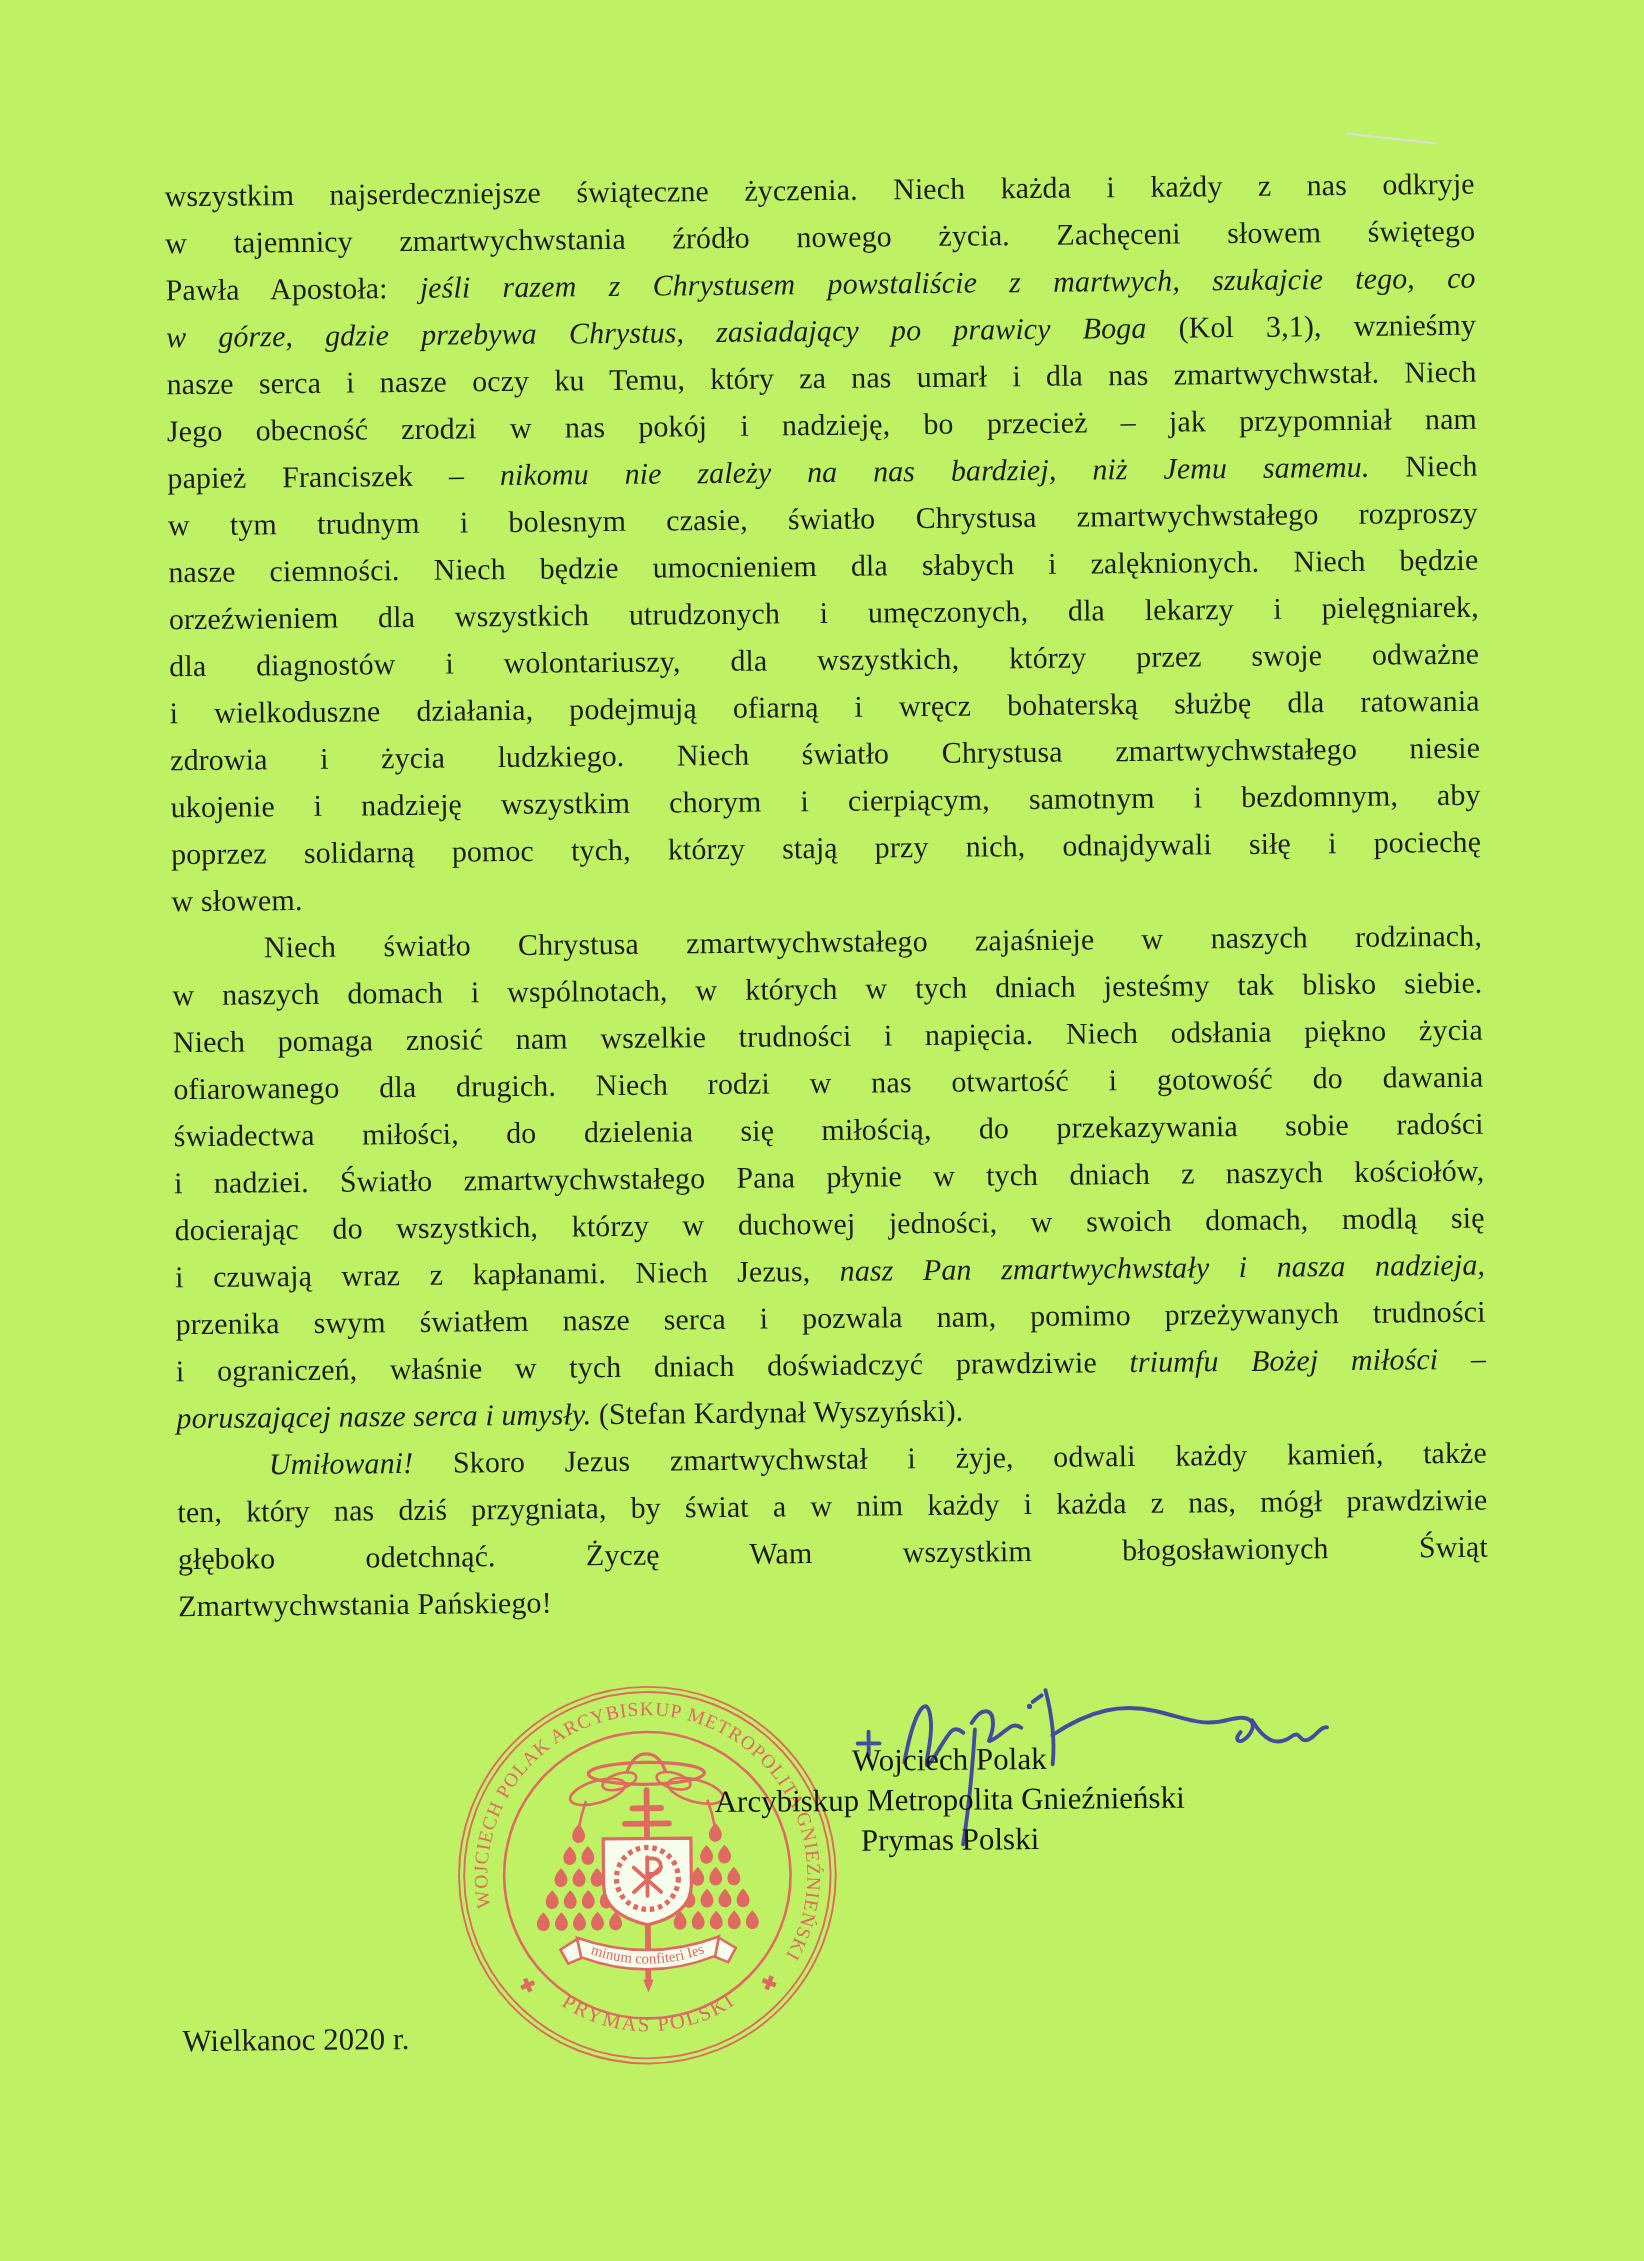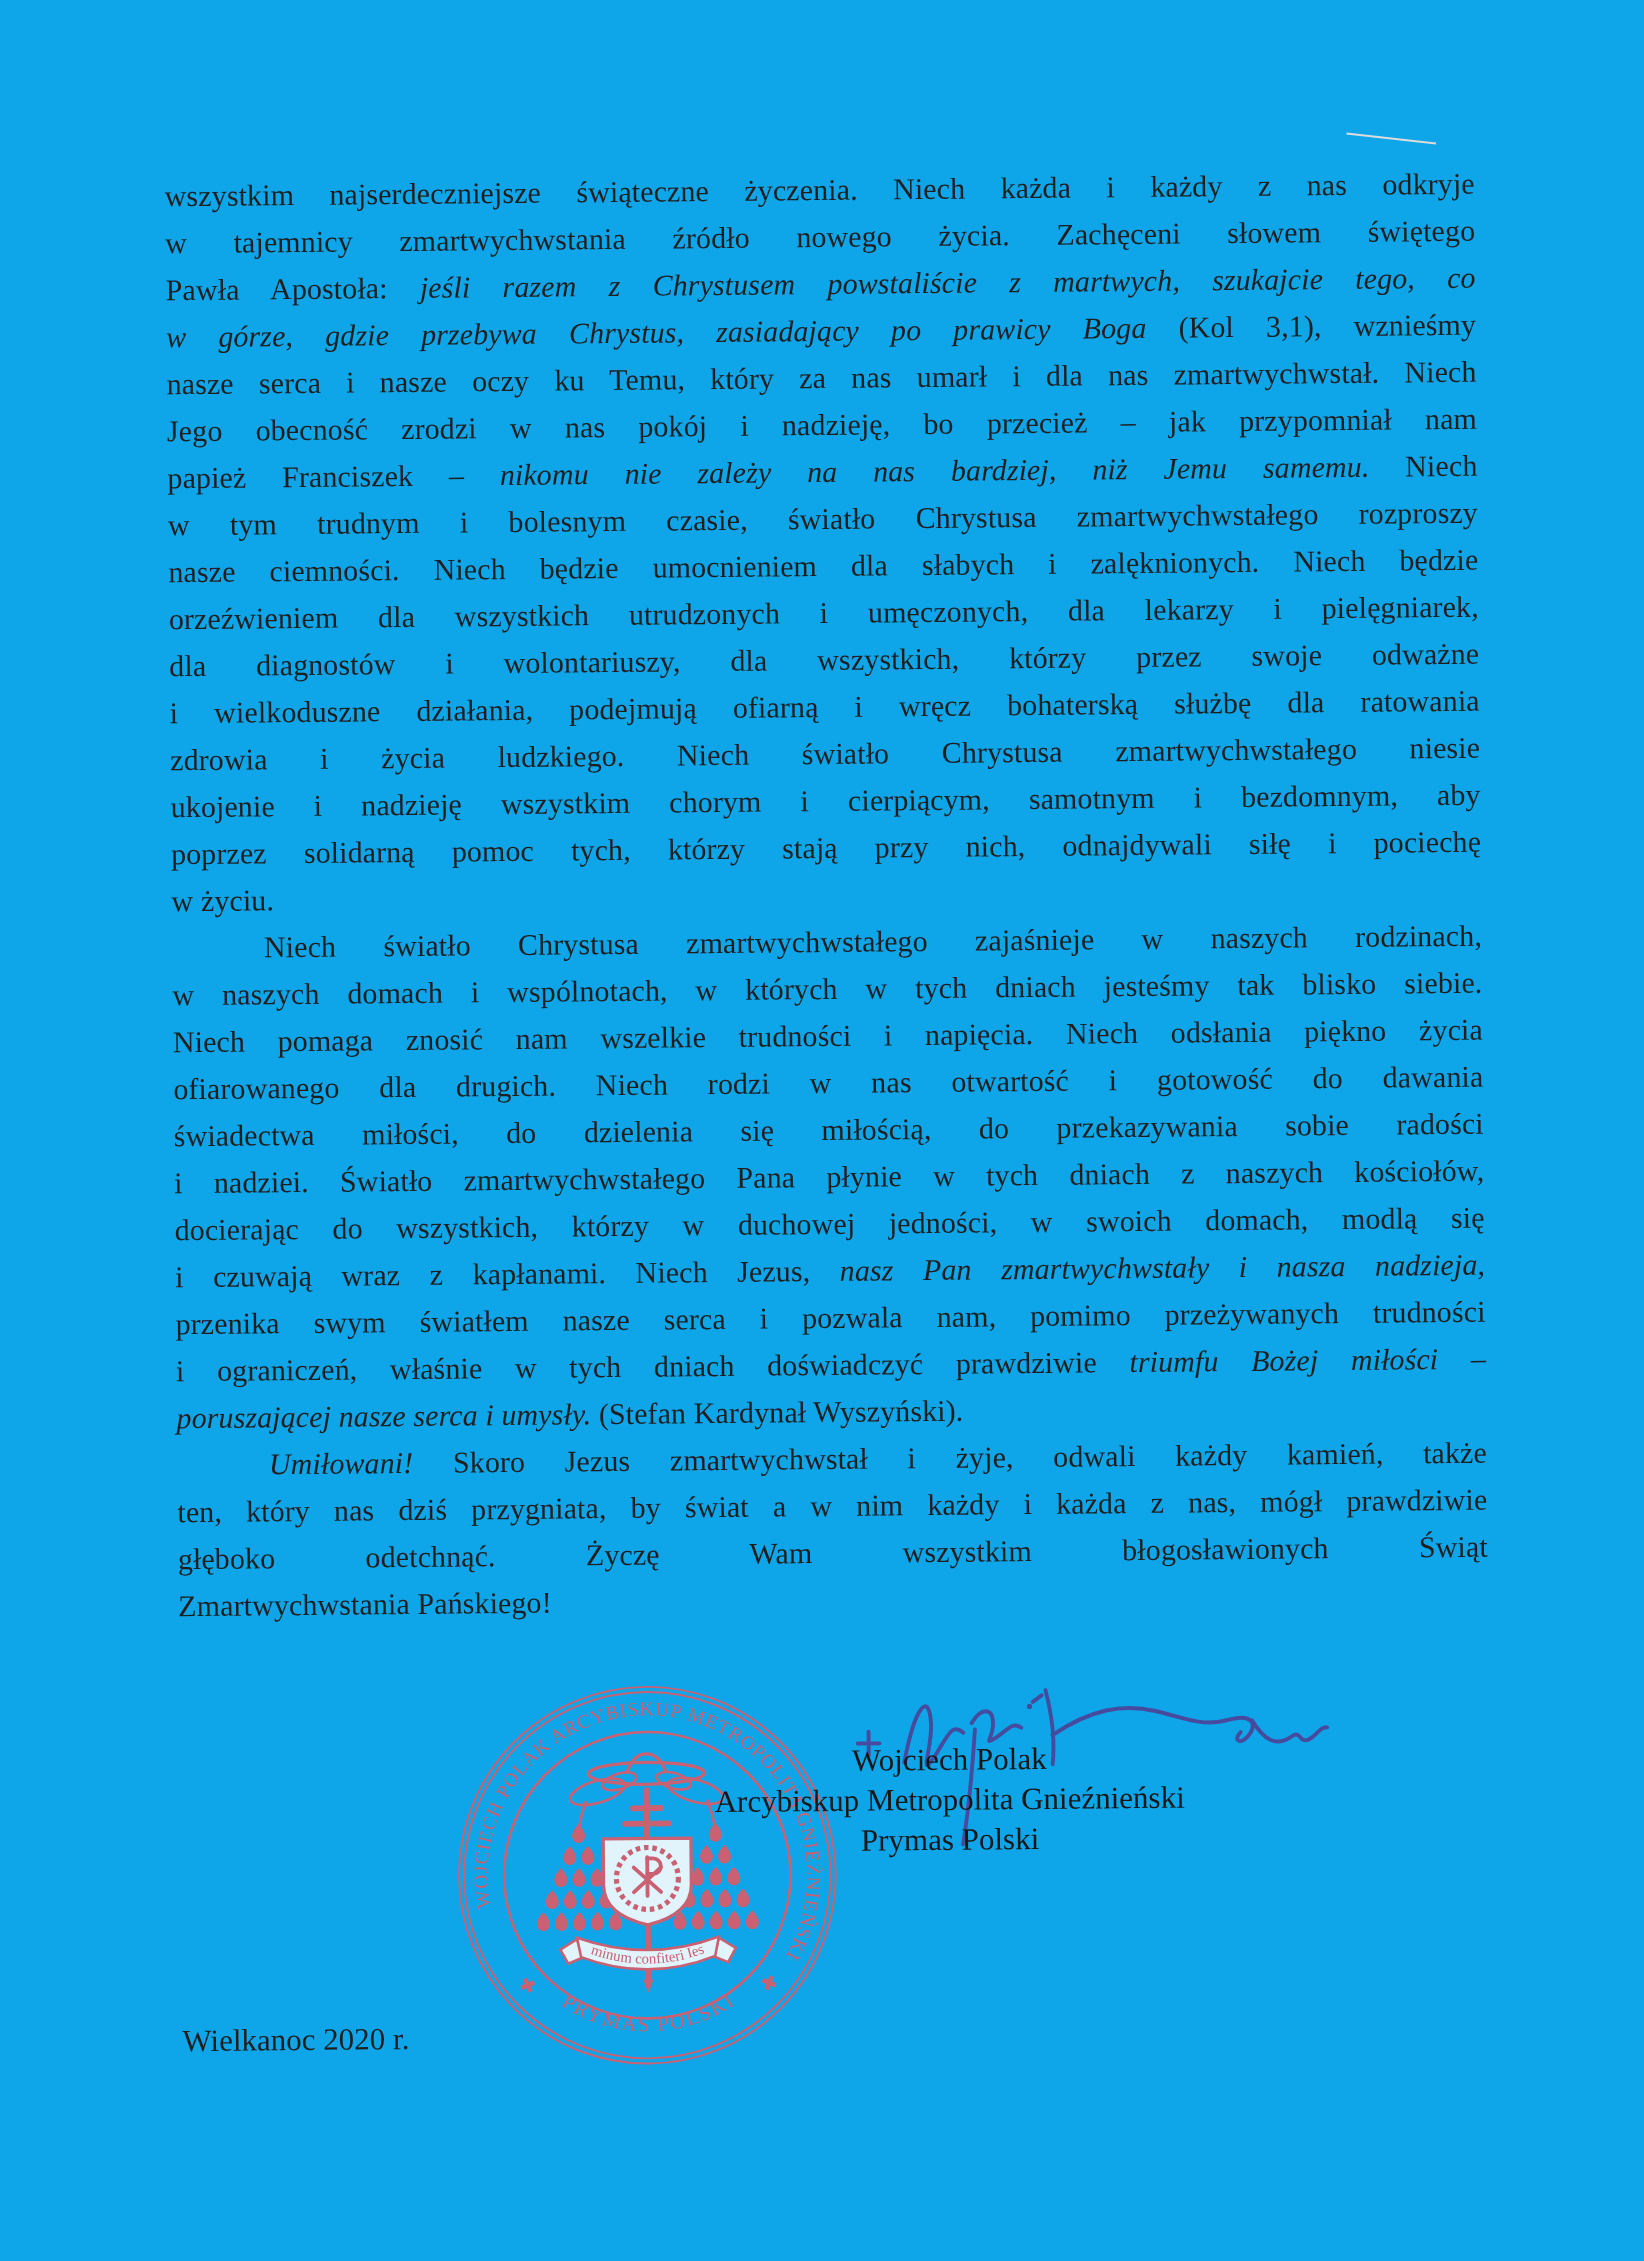--- a/index.html
+++ b/index.html
@@ -5,21 +5,21 @@
   html, body {
     margin: 0; padding: 0;
     width: 1644px; height: 2261px;
     background: #ffffff;
     overflow: hidden;
     font-family: "Liberation Serif", serif;
   }
   .page {
     position: absolute; left: 0; top: 0;
     width: 1644px; height: 2261px;
-    background: #0ea5e9;
+    background: #bef264;
   }
   .content {
     position: absolute; left: 0; top: 0;
     width: 1644px; height: 2261px;
     transform: rotate(-0.55deg);
     transform-origin: 50% 42%;
   }
   .letter {
     position: absolute; left: 172px; top: 166px;
     width: 1310px;
@@ -73,21 +73,21 @@
         <div class="line"><span class="seg">Jego obecność zrodzi w nas pokój i nadzieję, bo przecież – jak przypomniał nam</span></div>
         <div class="line"><span class="seg">papież Franciszek – </span><span class="seg it">nikomu nie zależy na nas bardziej, niż Jemu samemu.</span><span class="seg"> Niech</span></div>
         <div class="line"><span class="seg">w tym trudnym i bolesnym czasie, światło Chrystusa zmartwychwstałego rozproszy</span></div>
         <div class="line"><span class="seg">nasze ciemności. Niech będzie umocnieniem dla słabych i zalęknionych. Niech będzie</span></div>
         <div class="line"><span class="seg">orzeźwieniem dla wszystkich utrudzonych i umęczonych, dla lekarzy i pielęgniarek,</span></div>
         <div class="line"><span class="seg">dla diagnostów i wolontariuszy, dla wszystkich, którzy przez swoje odważne</span></div>
         <div class="line"><span class="seg">i wielkoduszne działania, podejmują ofiarną i wręcz bohaterską służbę dla ratowania</span></div>
         <div class="line"><span class="seg">zdrowia i życia ludzkiego. Niech światło Chrystusa zmartwychwstałego niesie</span></div>
         <div class="line"><span class="seg">ukojenie i nadzieję wszystkim chorym i cierpiącym, samotnym i bezdomnym, aby</span></div>
         <div class="line"><span class="seg">poprzez solidarną pomoc tych, którzy stają przy nich, odnajdywali siłę i pociechę</span></div>
-        <div class="line last"><span class="seg">w życiu.</span></div>
+        <div class="line last"><span class="seg">w słowem.</span></div>
         <div class="line indent"><span class="seg">Niech światło Chrystusa zmartwychwstałego zajaśnieje w naszych rodzinach,</span></div>
         <div class="line"><span class="seg">w naszych domach i wspólnotach, w których w tych dniach jesteśmy tak blisko siebie.</span></div>
         <div class="line"><span class="seg">Niech pomaga znosić nam wszelkie trudności i napięcia. Niech odsłania piękno życia</span></div>
         <div class="line"><span class="seg">ofiarowanego dla drugich. Niech rodzi w nas otwartość i gotowość do dawania</span></div>
         <div class="line"><span class="seg">świadectwa miłości, do dzielenia się miłością, do przekazywania sobie radości</span></div>
         <div class="line"><span class="seg">i nadziei. Światło zmartwychwstałego Pana płynie w tych dniach z naszych kościołów,</span></div>
         <div class="line"><span class="seg">docierając do wszystkich, którzy w duchowej jedności, w swoich domach, modlą się</span></div>
         <div class="line"><span class="seg">i czuwają wraz z kapłanami. Niech Jezus, </span><span class="seg it">nasz Pan zmartwychwstały i nasza nadzieja,</span></div>
         <div class="line"><span class="seg">przenika swym światłem nasze serca i pozwala nam, pomimo przeżywanych trudności</span></div>
         <div class="line"><span class="seg">i ograniczeń, właśnie w tych dniach doświadczyć prawdziwie </span><span class="seg it">triumfu Bożej miłości –</span></div>

